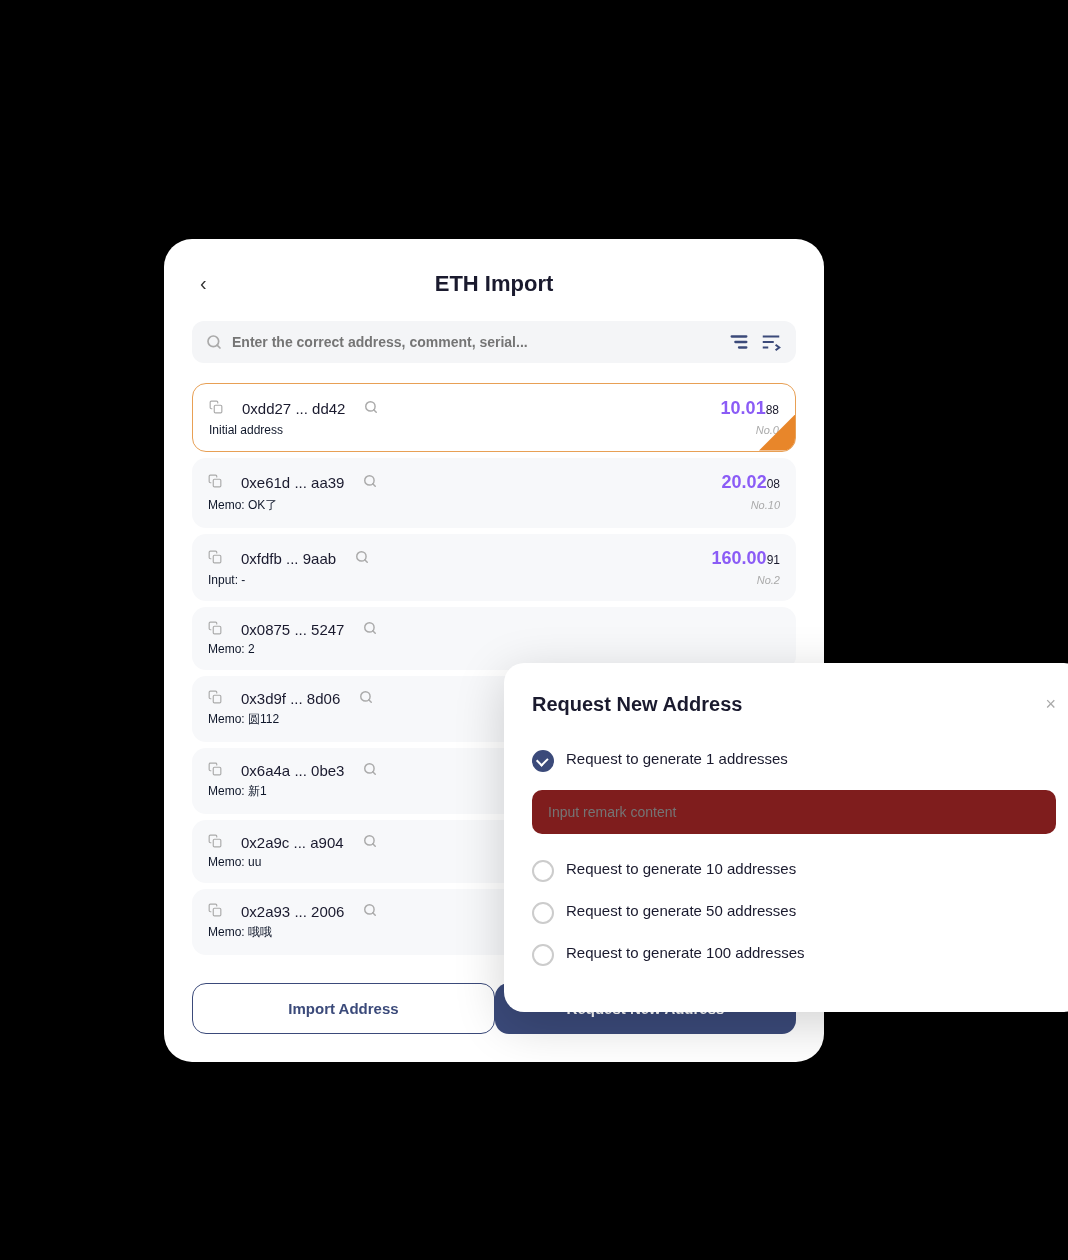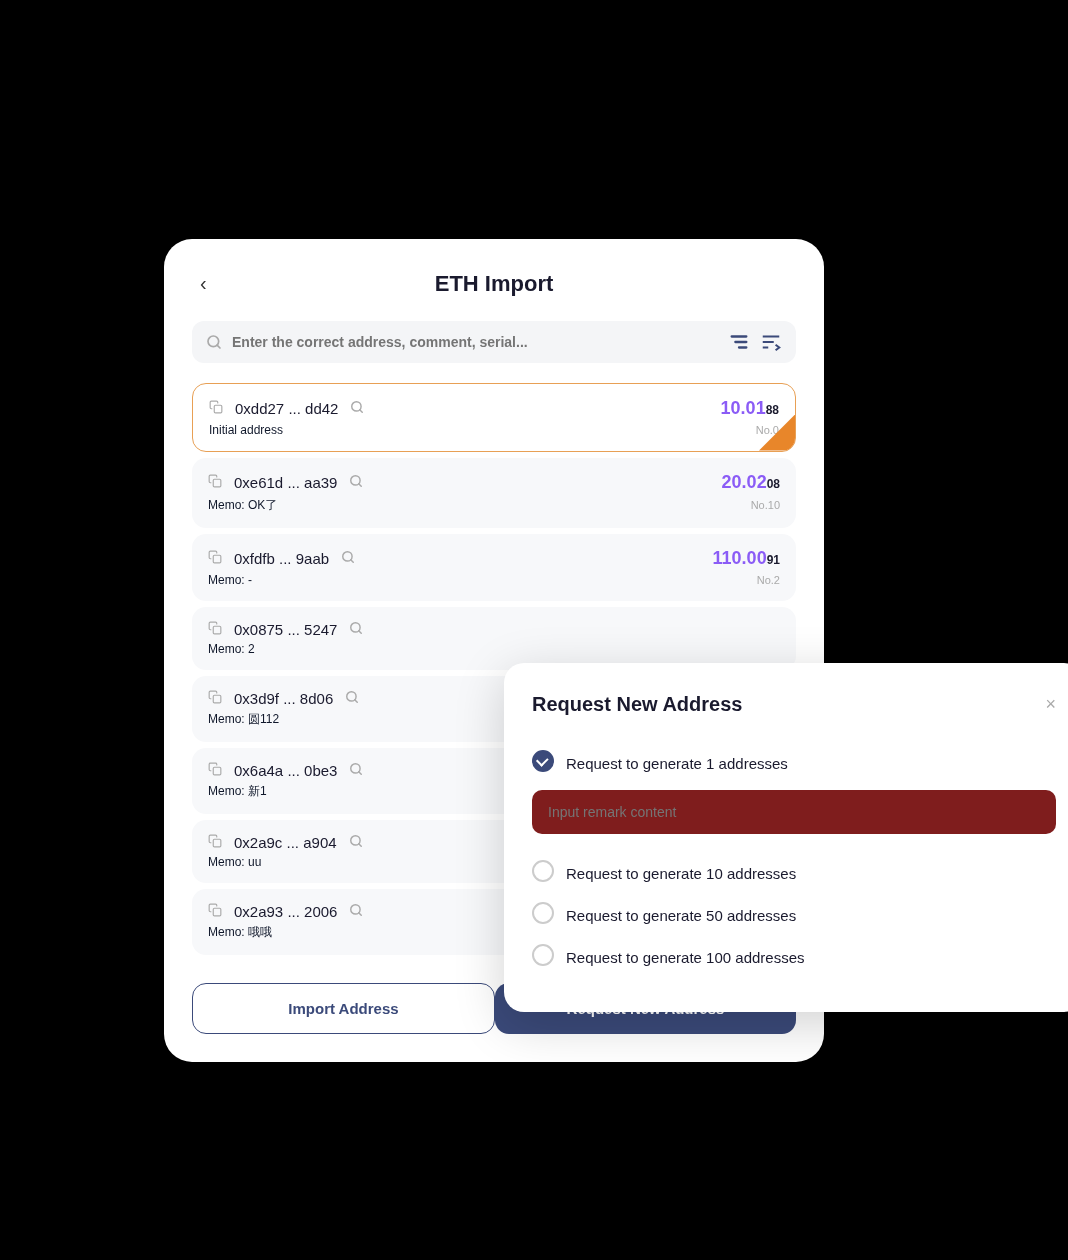--- a/index.html
+++ b/index.html
@@ -100,21 +100,21 @@
 
     .address-row {
       display: flex;
       align-items: center;
       justify-content: space-between;
     }
 
     .address-left {
       display: flex;
       align-items: center;
-      gap: 12px;
+      gap: 19px;
     }
 
     .copy-icon {
       color: #aaa;
       cursor: pointer;
       font-size: 14px;
     }
 
     .address-text {
       font-size: 15px;
@@ -133,39 +133,40 @@
     }
 
     .amount-main {
       font-size: 18px;
       font-weight: 700;
       color: #8b5cf6;
     }
 
     .amount-small {
       font-size: 12px;
-      font-weight: 700;
+      font-weight: 400;
       color: #1a1a2e;
     }
 
     .memo-row {
       display: flex;
       align-items: center;
       justify-content: space-between;
       margin-top: 4px;
     }
 
     .memo-text {
       font-size: 12px;
       color: #0f172a;
     }
 
     .no-badge {
       font-size: 11px;
       color: #aaa;
+      font-style: italic;
     }
 
     .corner-tag {
       position: absolute;
       right: 0;
       bottom: 0;
       width: 36px;
       height: 36px;
       background: #e8862a;
       clip-path: polygon(100% 0, 100% 100%, 0 100%);
@@ -236,21 +237,21 @@
     .modal-close {
       background: none;
       border: none;
       font-size: 18px;
       color: #aaa;
       cursor: pointer;
     }
 
     .radio-option {
       display: flex;
-      align-items: flex-end;
+      align-items: flex-start;
       gap: 12px;
       padding: 10px 0;
       cursor: pointer;
     }
 
     .radio-circle {
       width: 22px;
       height: 22px;
       border-radius: 50%;
       border: 2px solid #ccc;
@@ -389,25 +390,25 @@
         </span>
         <span class="address-text">0xfdfb ... 9aab</span>
         <span class="search-addr-icon">
           <svg width="14" height="14" viewBox="0 0 24 24" fill="none" stroke="#aaa" stroke-width="2.5" stroke-linecap="round">
             <circle cx="11" cy="11" r="8"></circle>
                 <line x1="21" y1="21" x2="16.65" y2="16.65"></line>
           </svg>
         </span>
       </div>
       <div class="amount-block">
-        <span class="amount-main">110.00</span><span class="amount-small">91</span>
-      </div>
-    </div>
-    <div class="memo-row">
-      <span class="memo-text">Memo: -</span>
+        <span class="amount-main">160.00</span><span class="amount-small">91</span>
+      </div>
+    </div>
+    <div class="memo-row">
+      <span class="memo-text">Input: -</span>
       <span class="no-badge">No.2</span>
     </div>
 
   </div>
       <div class="address-item">
     <div class="address-row">
       <div class="address-left">
         <span class="copy-icon">
           <svg width="14" height="14" viewBox="0 0 24 24" fill="none" stroke="#aaa" stroke-width="2" stroke-linecap="round" stroke-linejoin="round">
             <rect x="9" y="9" width="13" height="13" rx="2"></rect>

